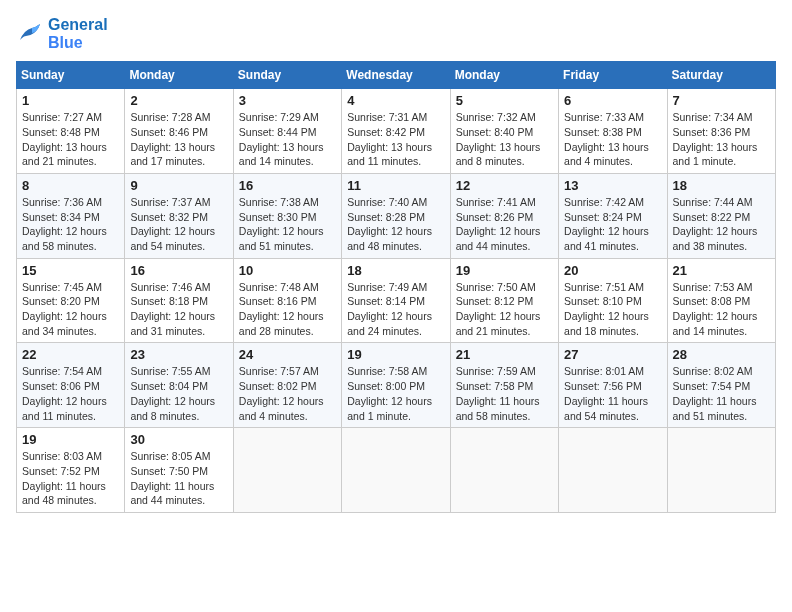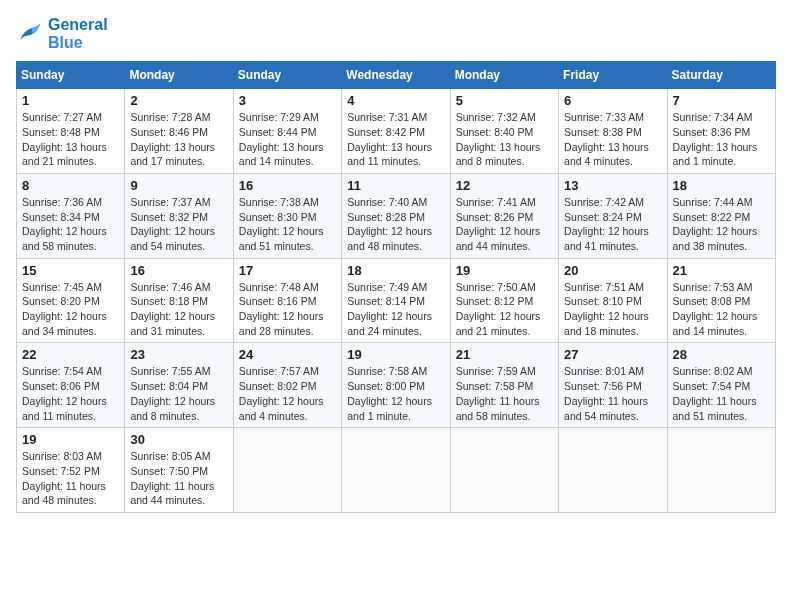--- a/index.html
+++ b/index.html
@@ -184,21 +184,21 @@
       <tr>
         <td>
           <span class="day-number">15</span>
           <div class="day-info">Sunrise: 7:45 AM<br>Sunset: 8:20 PM<br>Daylight: 12 hours and 34 minutes.</div>
         </td>
         <td>
           <span class="day-number">16</span>
           <div class="day-info">Sunrise: 7:46 AM<br>Sunset: 8:18 PM<br>Daylight: 12 hours and 31 minutes.</div>
         </td>
         <td>
-          <span class="day-number">17</span>
+          <span class="day-number">10</span>
           <div class="day-info">Sunrise: 7:48 AM<br>Sunset: 8:16 PM<br>Daylight: 12 hours and 28 minutes.</div>
         </td>
         <td>
           <span class="day-number">18</span>
           <div class="day-info">Sunrise: 7:49 AM<br>Sunset: 8:14 PM<br>Daylight: 12 hours and 24 minutes.</div>
         </td>
         <td>
           <span class="day-number">19</span>
           <div class="day-info">Sunrise: 7:50 AM<br>Sunset: 8:12 PM<br>Daylight: 12 hours and 21 minutes.</div>
         </td>

